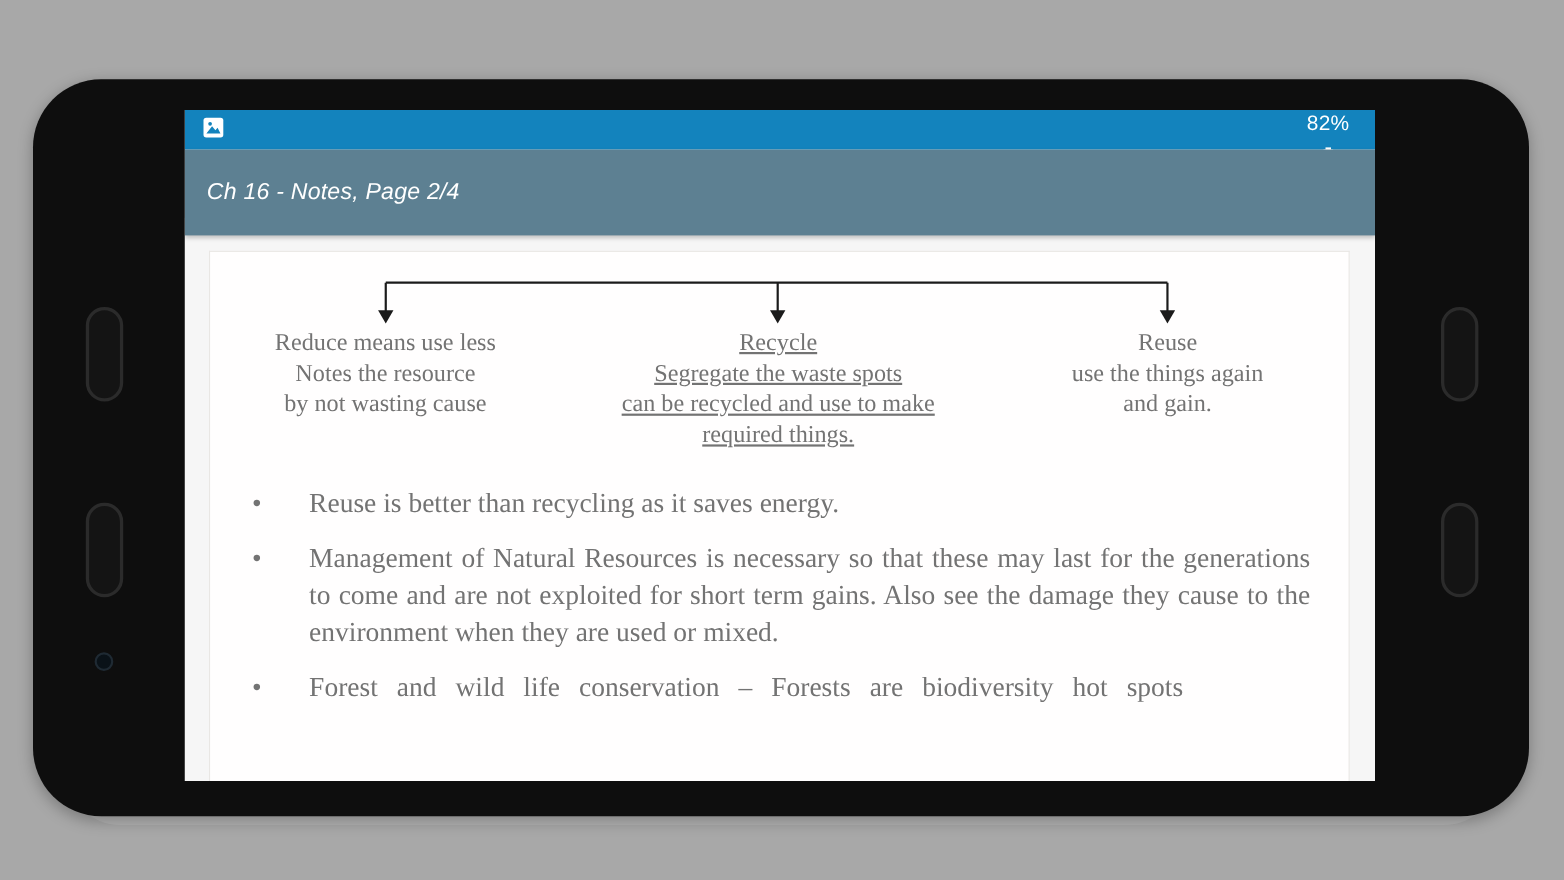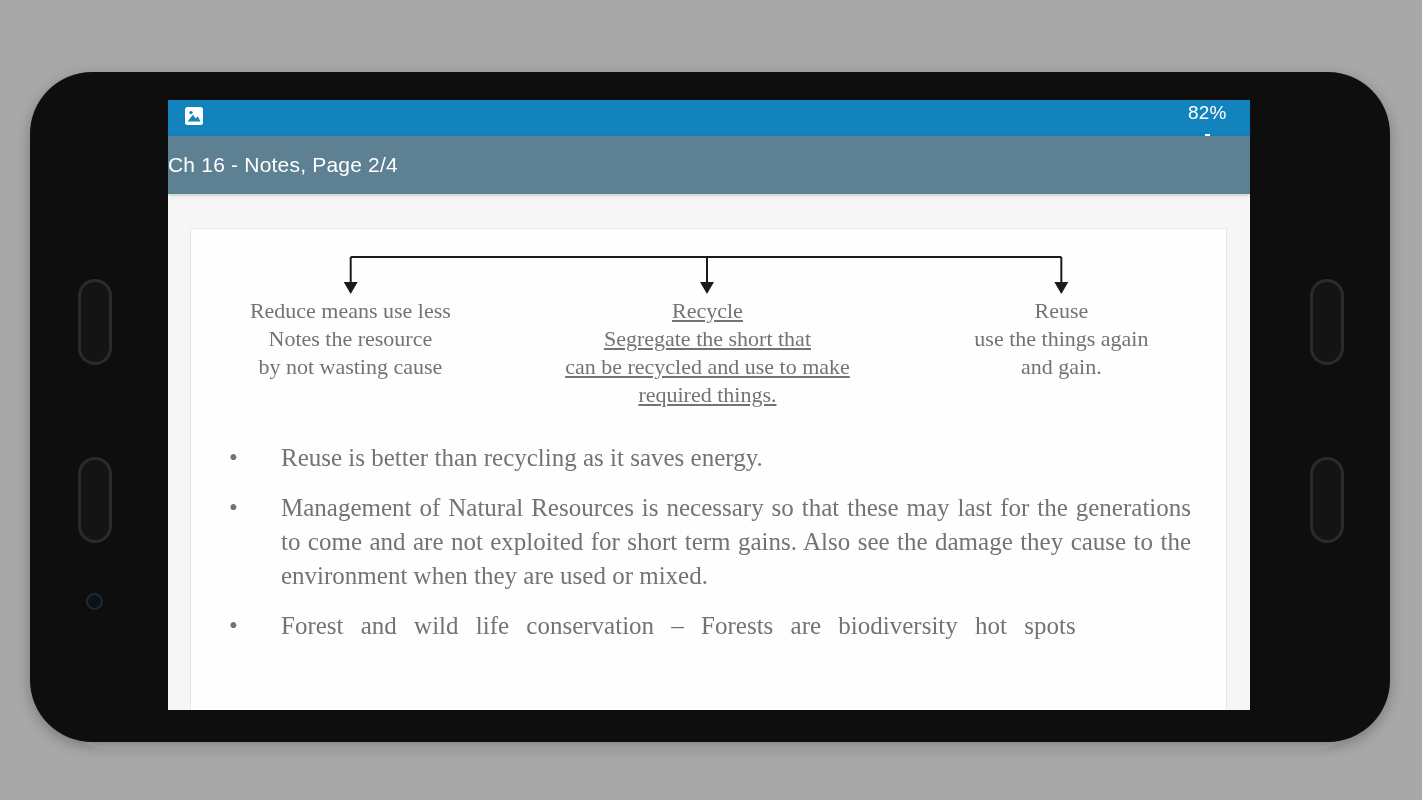--- a/index.html
+++ b/index.html
@@ -50,24 +50,24 @@
   .status-bar {
     height: 36px; background: #1383bd;
     display: flex; align-items: center; justify-content: space-between;
     padding: 0 15px; color: #ffffff;
   }
   .sb-right { display: flex; align-items: center; gap: 9px; flex-direction: column; }
   .sb-text { font-size: 19px; letter-spacing: 0.2px; }
   .sb-time { font-size: 28px; }
 
   .app-bar {
-    height: 58px; background: #5d8092;
-    display: flex; align-items: center; padding: 0 0;
+    height: 78px; background: #5d8092;
+    display: flex; align-items: center; padding: 0 20px;
     box-shadow: 0 2px 4px rgba(0,0,0,0.22);
-    position: relative; z-index: 2;
+    position: relative; z-index: 2; font-style: italic;
   }
   .app-title {
     color: #ffffff; font-size: 21px; font-weight: 500; letter-spacing: 0.2px;
   }
 
   .content {
     position: absolute; left: 0; right: 0; top: 98px; bottom: 0;
     background: #f6f6f6;
   }
   .page {
@@ -173,21 +173,21 @@
             </svg>
 
             <div class="diagram-cols">
               <div class="dcol c1">
                 <span>Reduce means use less</span>
                 <span>Notes the resource</span>
                 <span>by not wasting cause</span>
               </div>
               <div class="dcol c2">
                 <span>Recycle</span>
-                <span>Segregate the short that</span>
+                <span>Segregate the waste spots</span>
                 <span>can be recycled and use to make</span>
                 <span>required things.</span>
               </div>
               <div class="dcol c3">
                 <span>Reuse</span>
                 <span>use the things again</span>
                 <span>and gain.</span>
               </div>
             </div>
 

